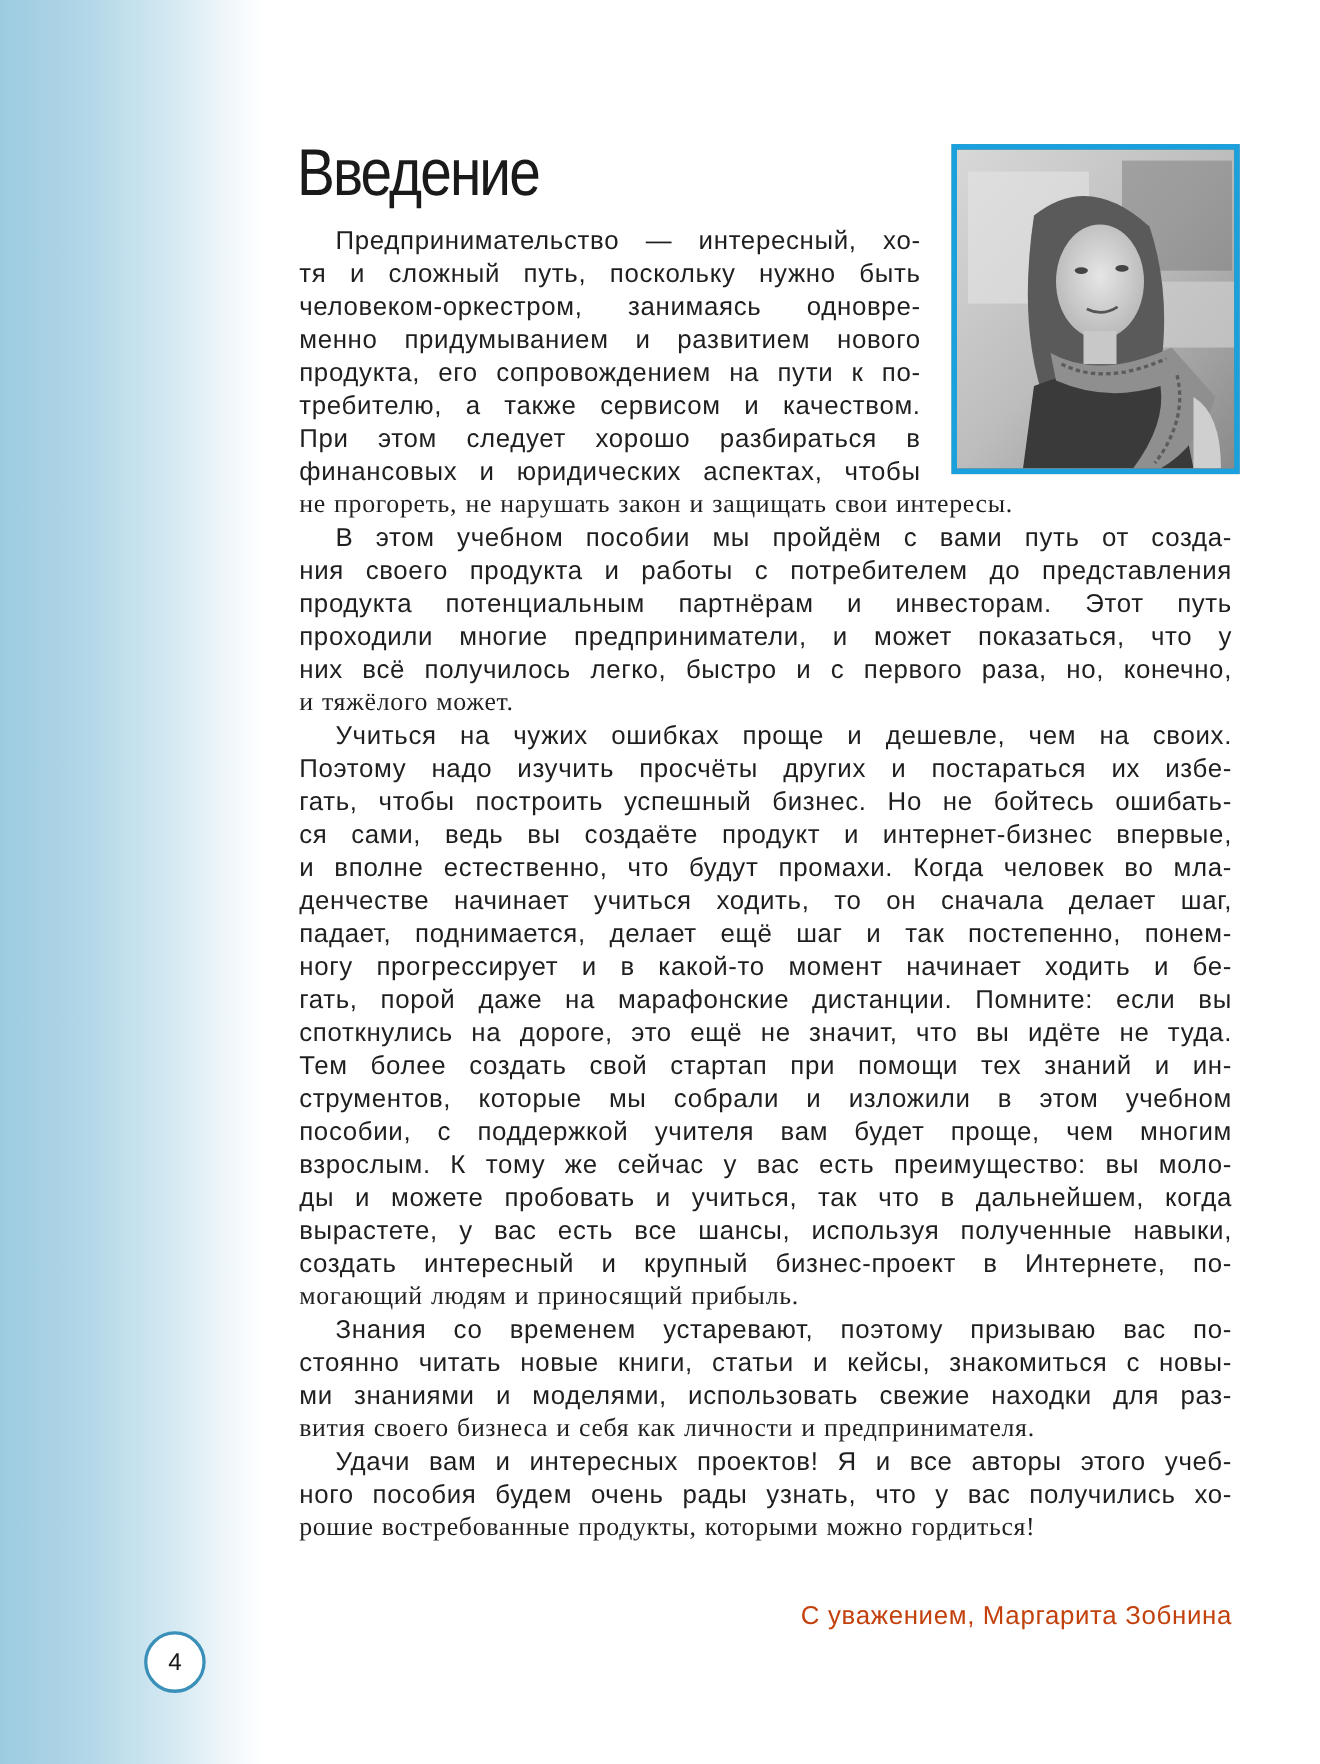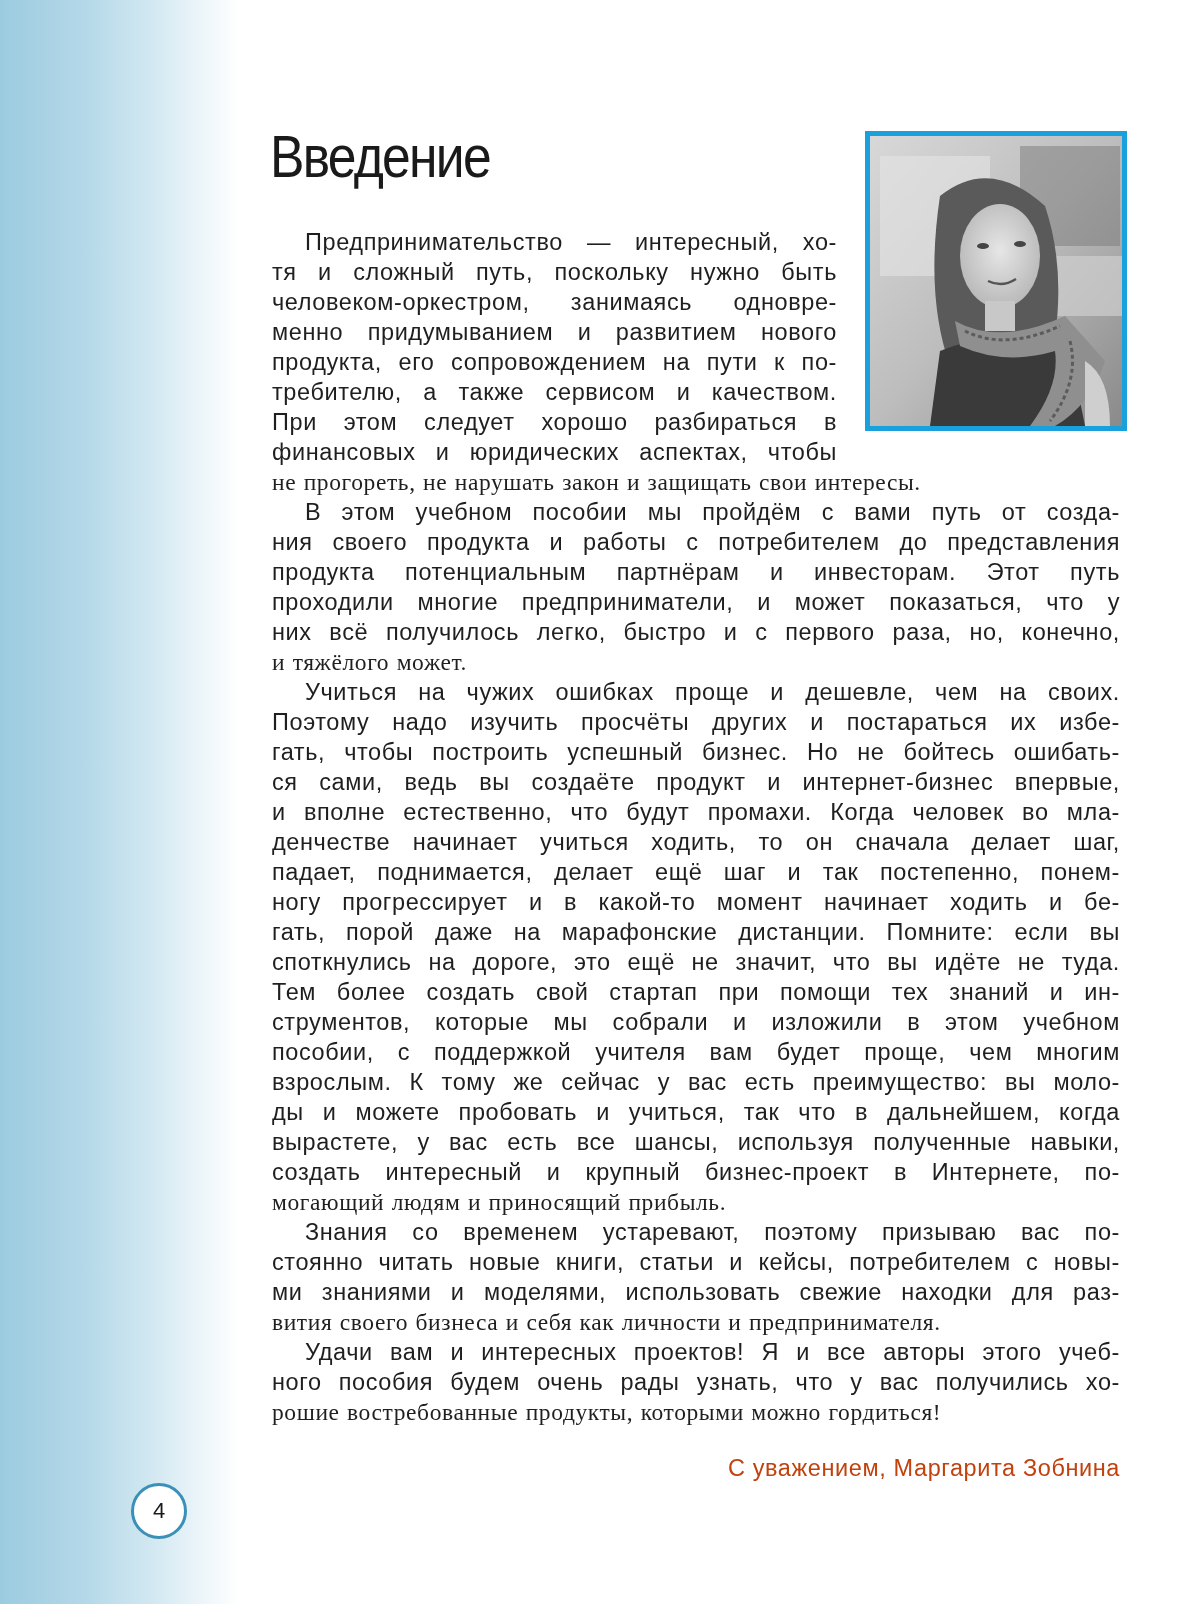--- a/index.html
+++ b/index.html
@@ -22,21 +22,21 @@
       margin: 0;
     }
     .photo-frame {
       position: absolute; left: 865px; top: 131px; width: 252px; height: 290px;
       border: 5px solid #1aa0dc; box-sizing: content-box;
       background: #888;
       overflow: hidden;
     }
     .photo-frame svg { display: block; width: 100%; height: 100%; }
     .text-wrap {
-      position: absolute; left: 272px; top: 227px; width: 848px;
+      position: absolute; left: 272px; top: 203px; width: 848px;
     }
     .p {
       font-size: 23.5px; line-height: 30px; margin: 0;
       text-align: justify; text-align-last: auto;
       color: #1f1f1f; letter-spacing: 0.6px; word-spacing: 1px;
     }
     .line { display: block; white-space: nowrap; text-align: justify; text-align-last: justify; }
     .line.last { text-align-last: left; font-family: Liberation Serif, serif; }
     .indent { padding-left: 33px; }
     .narrow { width: 565px; }
@@ -135,21 +135,21 @@
     <span class="line">пособии, с поддержкой учителя вам будет проще, чем многим</span>
     <span class="line">взрослым. К тому же сейчас у вас есть преимущество: вы моло-</span>
     <span class="line">ды и можете пробовать и учиться, так что в дальнейшем, когда</span>
     <span class="line">вырастете, у вас есть все шансы, используя полученные навыки,</span>
     <span class="line">создать интересный и крупный бизнес-проект в Интернете, по-</span>
     <span class="line last">могающий людям и приносящий прибыль.</span>
   </div>
 
   <div class="p">
     <span class="line indent">Знания со временем устаревают, поэтому призываю вас по-</span>
-    <span class="line">стоянно читать новые книги, статьи и кейсы, потребителем с новы-</span>
+    <span class="line">стоянно читать новые книги, статьи и кейсы, знакомиться с новы-</span>
     <span class="line">ми знаниями и моделями, использовать свежие находки для раз-</span>
     <span class="line last">вития своего бизнеса и себя как личности и предпринимателя.</span>
   </div>
 
   <div class="p">
     <span class="line indent">Удачи вам и интересных проектов! Я и все авторы этого учеб-</span>
     <span class="line">ного пособия будем очень рады узнать, что у вас получились хо-</span>
     <span class="line last">рошие востребованные продукты, которыми можно гордиться!</span>
   </div>
 </div>

